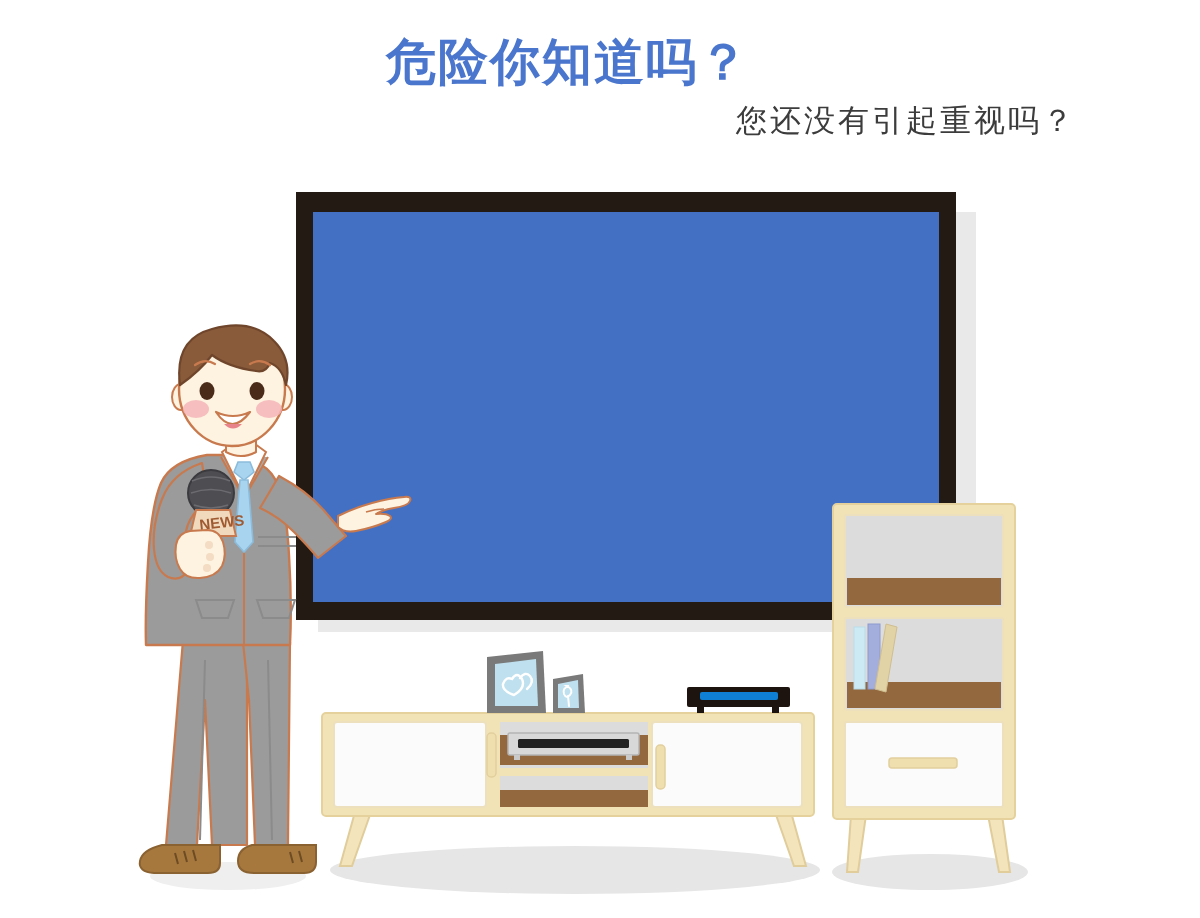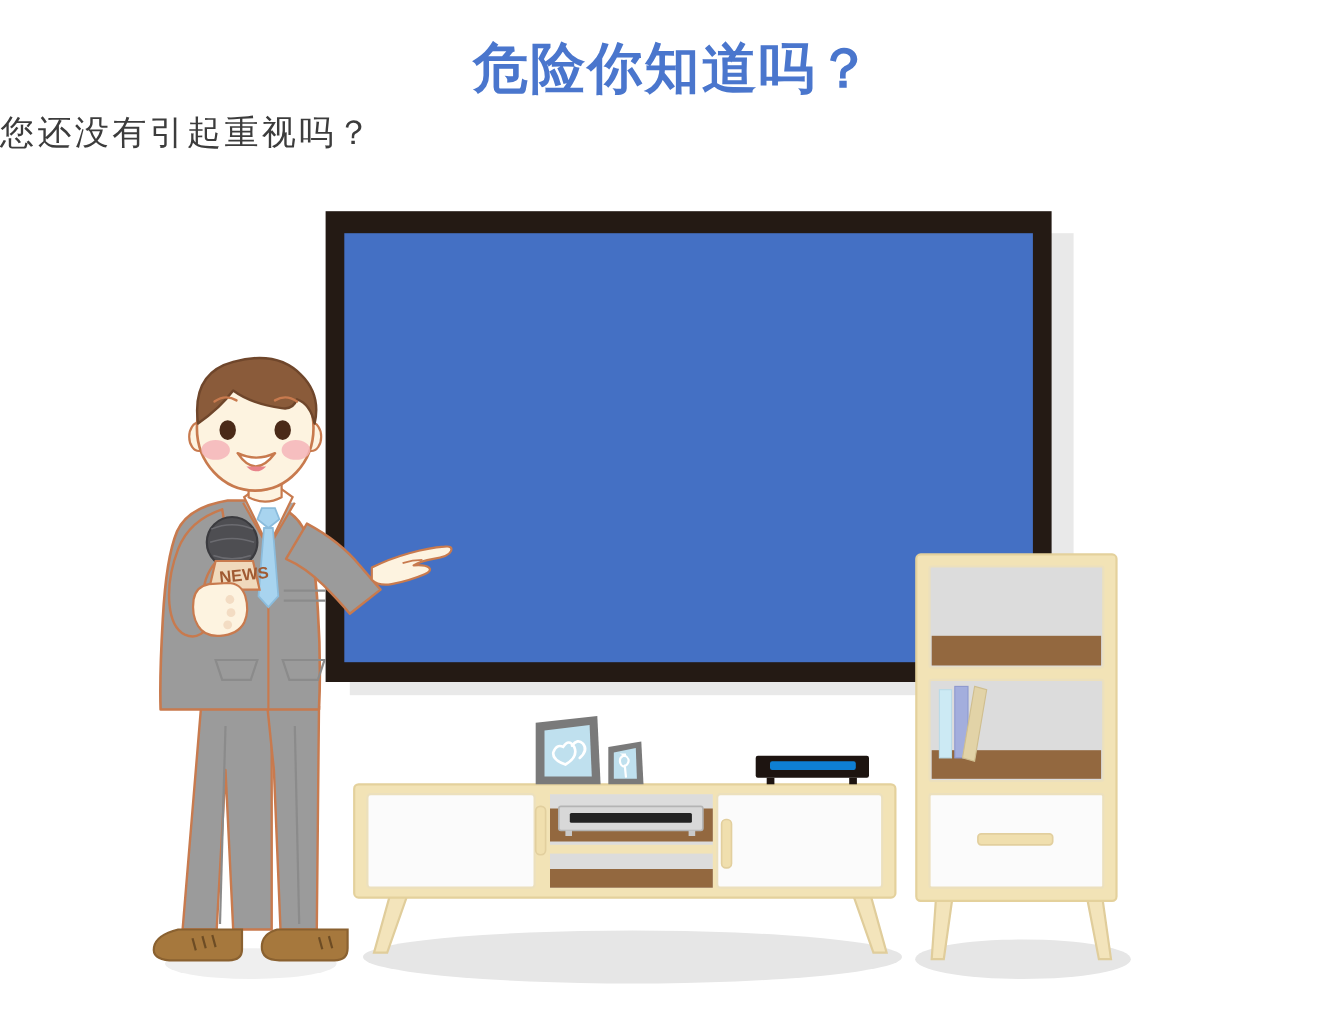--- a/index.html
+++ b/index.html
@@ -12,25 +12,24 @@
   }
   #stage { position:relative; width:1200px; height:918px; }
 
   
   .title {
     position:absolute; left:0; top:36px; width:1136px;
     text-align:center;
     font-size:50px; font-weight:bold; letter-spacing:2px;
     color:#4a76cd; line-height:1.05;
     white-space:nowrap;
-    margin-left:44px;
   }
   .subtitle {
     position:absolute; left:0; top:104px; width:1076px;
-    text-align:left;
+    text-align:right;
     font-size:31px; font-weight:normal; letter-spacing:3px;
     color:#3c3c3c; line-height:1.1;
     white-space:nowrap;
   }
 
   
   #scene { position:absolute; left:0; top:0; width:1200px; height:918px; }
   #scene svg { display:block; }
 </style>
 </head>

